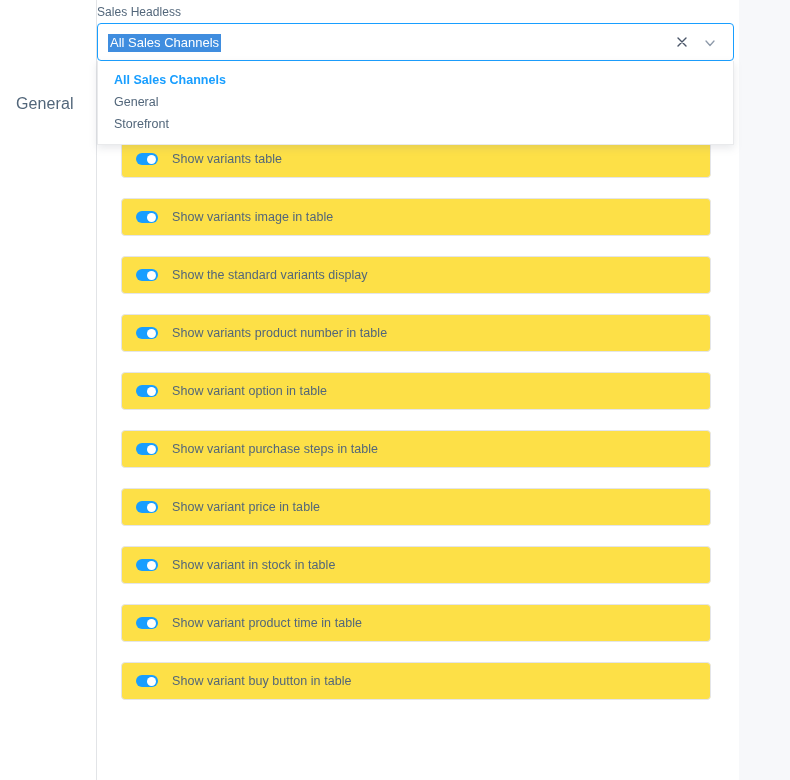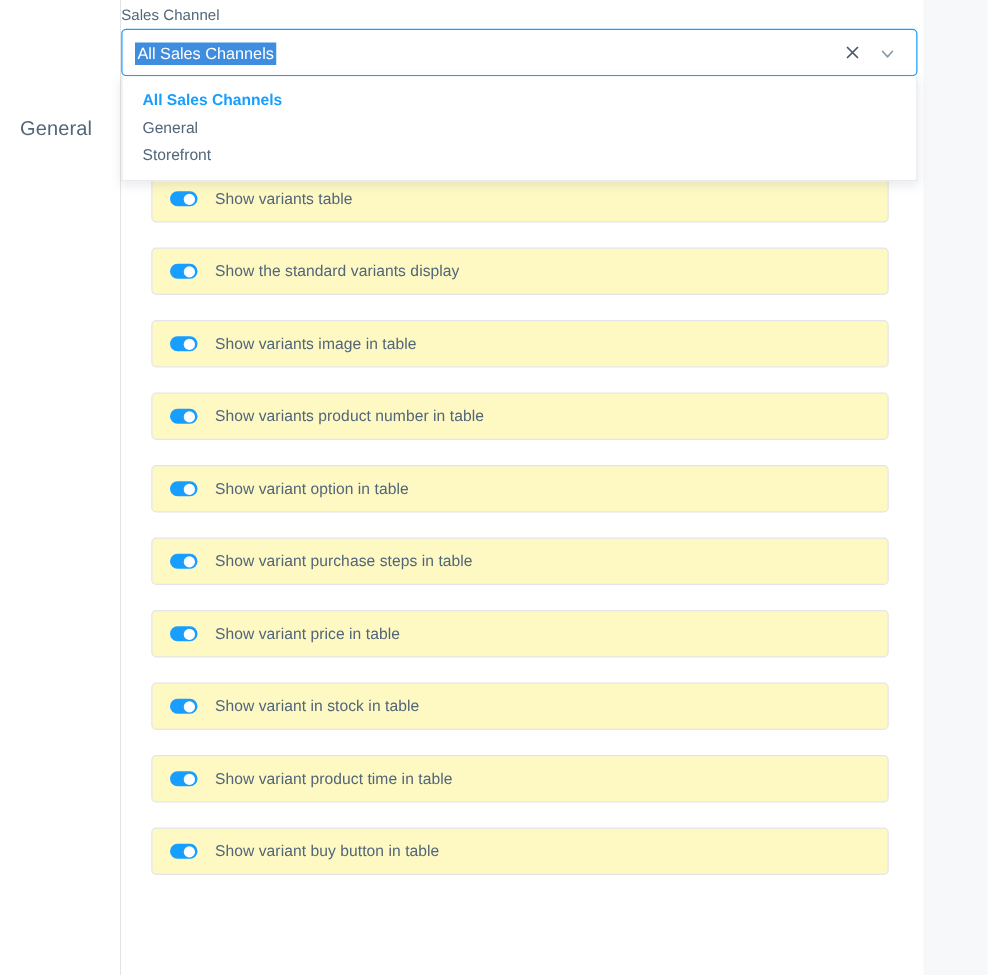--- a/index.html
+++ b/index.html
@@ -152,21 +152,21 @@
   #settings-list {
     position: absolute;
     left: 24px;
     top: 140px;
     width: 590px;
   }
   .setting-row {
     position: relative;
     height: 38px;
     margin-bottom: 20px;
-    background: #fef9c3;
+    background: #fde047;
     border: 1px solid #e4e5e8;
     border-radius: 4px;
     box-sizing: border-box;
   }
   .setting-row-inner {
     position: absolute;
     left: 14px;
     top: 0;
     right: 10px;
     height: 100%;
@@ -207,21 +207,21 @@
   <div id="content-panel">
 
     <div id="settings-sidebar">
       <div id="sidebar-item-general">
         <span>General</span>
       </div>
     </div>
 
     <div id="main-column">
 
-      <div id="sales-channel-label">Sales Channel</div>
+      <div id="sales-channel-label">Sales Headless</div>
 
       <div id="sales-channel-field">
         <span id="sales-channel-value">All Sales Channels</span>
 
         <span id="clear-icon">
           <svg viewBox="0 0 14 14" width="14" height="14" aria-hidden="true">
             <path d="M3 3 L11 11 M11 3 L3 11" stroke="#4a5568" stroke-width="1.4" stroke-linecap="round" fill="none"></path>
           </svg>
         </span>
 
@@ -245,29 +245,29 @@
                 <span class="knob"></span>
               </div>
               <span class="setting-label">Show variants table</span>
             </div>
           </div>
           <div class="setting-row">
             <div class="setting-row-inner">
               <div class="toggle-switch">
                 <span class="knob"></span>
               </div>
+              <span class="setting-label">Show variants image in table</span>
+            </div>
+          </div>
+          <div class="setting-row">
+            <div class="setting-row-inner">
+              <div class="toggle-switch">
+                <span class="knob"></span>
+              </div>
               <span class="setting-label">Show the standard variants display</span>
-            </div>
-          </div>
-          <div class="setting-row">
-            <div class="setting-row-inner">
-              <div class="toggle-switch">
-                <span class="knob"></span>
-              </div>
-              <span class="setting-label">Show variants image in table</span>
             </div>
           </div>
           <div class="setting-row">
             <div class="setting-row-inner">
               <div class="toggle-switch">
                 <span class="knob"></span>
               </div>
               <span class="setting-label">Show variants product number in table</span>
             </div>
           </div>

